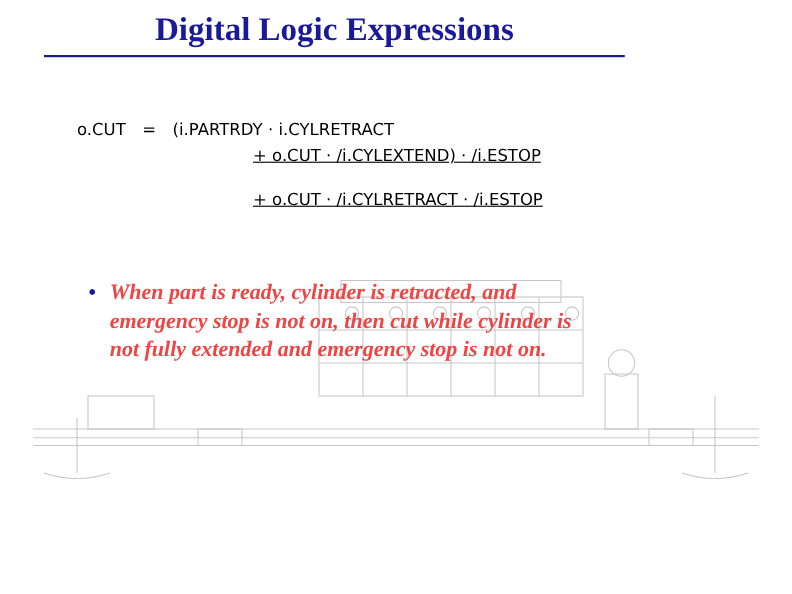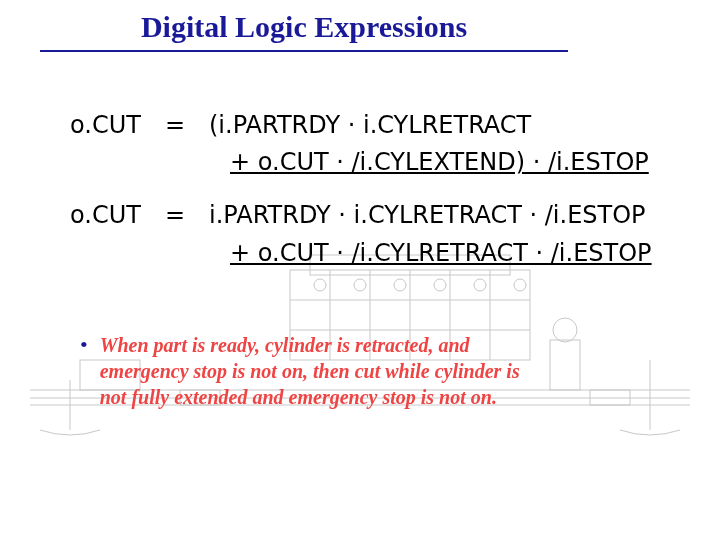--- a/index.html
+++ b/index.html
@@ -39,21 +39,21 @@
   .title {
     font-size: 30px;
     font-weight: bold;
     color: #1a1a99;
     text-align: center;
     padding-bottom: 6px;
   }
   .expr-block {
     margin: 55px 70px 0 70px;
     font-family: "Trebuchet MS", "DejaVu Sans", Arial, sans-serif;
-    font-size: 24px;
+    font-size: 15px;
     color: #000;
     line-height: 1.55;
   }
   .expr-row {
     white-space: nowrap;
   }
   .expr-indent {
     padding-left: 160px;
     text-decoration: underline;
   }
@@ -122,21 +122,20 @@
   <div class="content">
 
     <div class="title-wrap">
       <div class="title">Digital Logic Expressions</div>
     </div>
 
     <div class="expr-block">
       <div class="expr-row">o.CUT = (i.PARTRDY · i.CYLRETRACT</div>
       <div class="expr-row expr-indent">+ o.CUT · /i.CYLEXTEND) · /i.ESTOP</div>
       <div class="expr-gap"></div>
-      <div class="expr-row">o.CUT = i.PARTRDY · i.CYLRETRACT · /i.ESTOP</div>
       <div class="expr-row expr-indent">+ o.CUT · /i.CYLRETRACT · /i.ESTOP</div>
     </div>
 
     <div class="bullet-block">
       <div class="bullet-row">
         <div class="bullet-dot">•</div>
         <div class="bullet-text">When part is ready, cylinder is retracted, and emergency stop is not on, then cut while cylinder is not fully extended and emergency stop is not on.</div>
       </div>
     </div>
 

